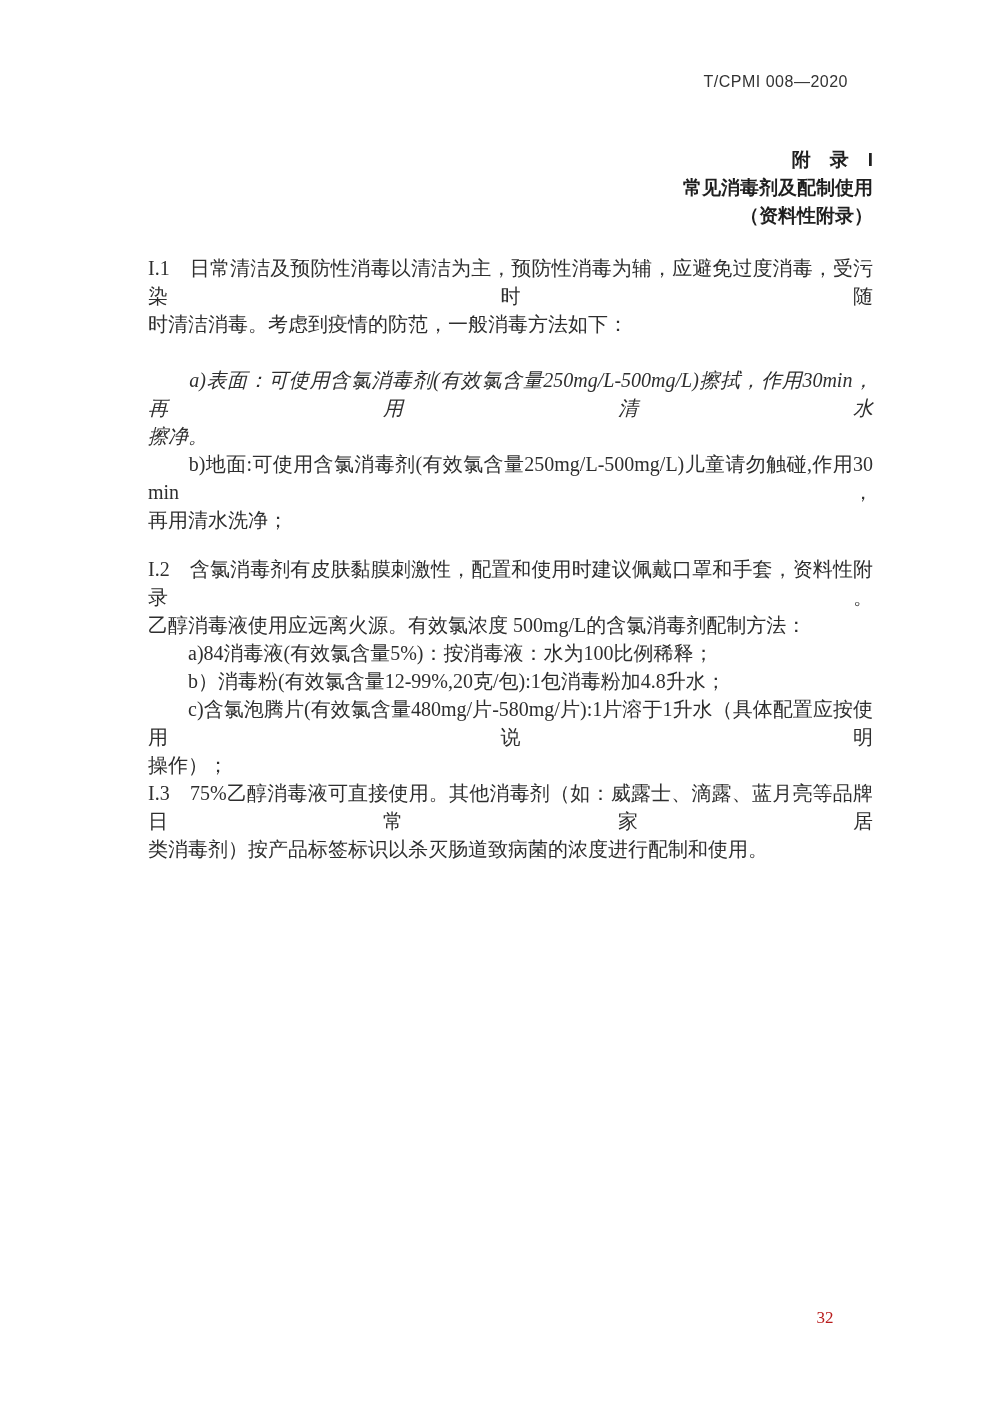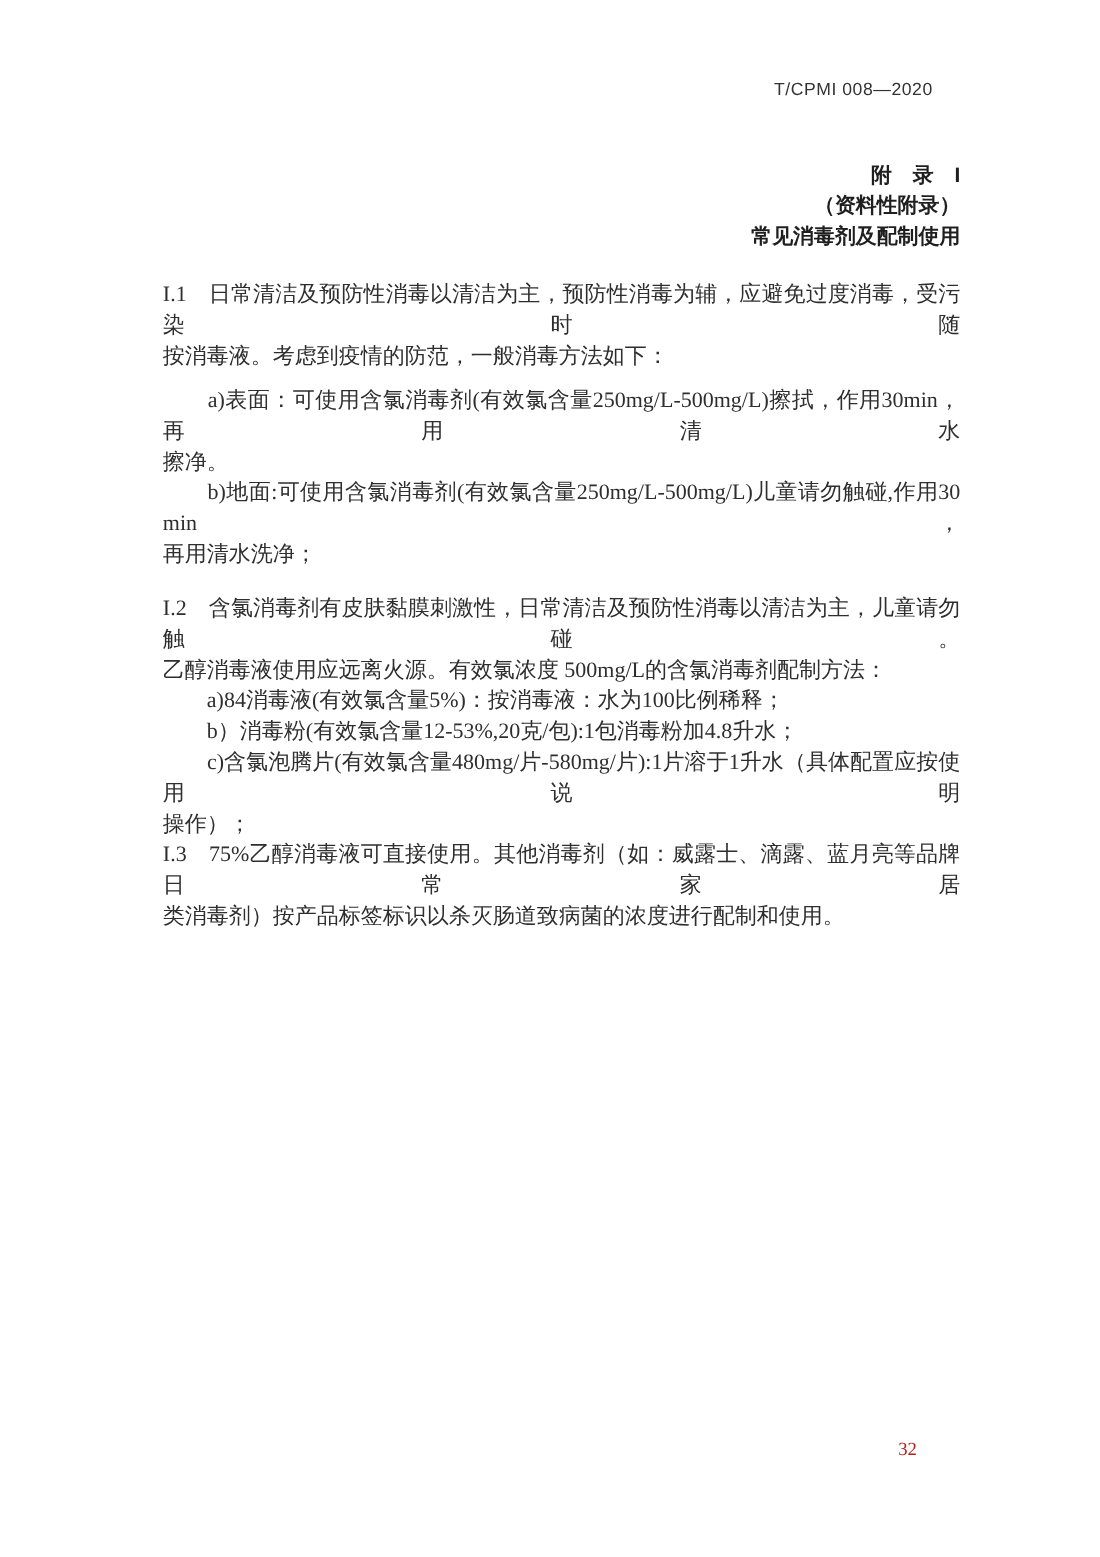--- a/index.html
+++ b/index.html
@@ -52,21 +52,21 @@
   .line {
     min-height: 28px;
     text-align: justify;
     text-align-last: justify;
     word-break: break-all;
   }
   .line:last-child {
     text-align-last: left;
   }
   
-  [data-name="item-i1-a"] { margin-top: 12px; }
+  [data-name="item-i1-a"] { margin-top: 28px; font-style: italic; }
   [data-name="para-i2"]   { margin-top: 21px; }
   [data-name="item-i2-a"] { }
   [data-name="para-i3"]   { }
   .page-number {
     position: absolute;
     top: 1308px;
     left: 808px;
     width: 34px;
     text-align: center;
     font-size: 17px;
@@ -77,46 +77,46 @@
 <body>
 
 <div class="page" data-name="document-page">
 
   <div class="header" data-name="page-header">
     <span data-name="standard-code">T/CPMI 008—2020</span>
   </div>
 
   <div class="title-block" data-name="appendix-title-block">
     <div data-name="appendix-title">附　录　I</div>
+    <div data-name="appendix-heading">常见消毒剂及配制使用</div>
     <div data-name="appendix-subtitle">（资料性附录）</div>
-    <div data-name="appendix-heading">常见消毒剂及配制使用</div>
   </div>
 
   <div class="doc-body" data-name="document-body">
       <div class="block" data-name="para-i1">
         <div class="line" data-name="text-line">I.1　日常清洁及预防性消毒以清洁为主，预防性消毒为辅，应避免过度消毒，受污染时随</div>
-        <div class="line" data-name="text-line">按消毒液。考虑到疫情的防范，一般消毒方法如下：</div>
+        <div class="line" data-name="text-line">时清洁消毒。考虑到疫情的防范，一般消毒方法如下：</div>
       </div>
       <div class="block" data-name="item-i1-a">
         <div class="line" data-name="text-line">　　a)表面：可使用含氯消毒剂(有效氯含量250mg/L-500mg/L)擦拭，作用30min，再用清水</div>
         <div class="line" data-name="text-line">擦净。</div>
       </div>
       <div class="block" data-name="item-i1-b">
         <div class="line" data-name="text-line">　　b)地面:可使用含氯消毒剂(有效氯含量250mg/L-500mg/L)儿童请勿触碰,作用30min，</div>
         <div class="line" data-name="text-line">再用清水洗净；</div>
       </div>
       <div class="block" data-name="para-i2">
-        <div class="line" data-name="text-line">I.2　含氯消毒剂有皮肤黏膜刺激性，日常清洁及预防性消毒以清洁为主，儿童请勿触碰。</div>
+        <div class="line" data-name="text-line">I.2　含氯消毒剂有皮肤黏膜刺激性，配置和使用时建议佩戴口罩和手套，资料性附录。</div>
         <div class="line" data-name="text-line">乙醇消毒液使用应远离火源。有效氯浓度 500mg/L的含氯消毒剂配制方法：</div>
       </div>
       <div class="block" data-name="item-i2-a">
         <div class="line" data-name="text-line">　　a)84消毒液(有效氯含量5%)：按消毒液：水为100比例稀释；</div>
       </div>
       <div class="block" data-name="item-i2-b">
-        <div class="line" data-name="text-line">　　b）消毒粉(有效氯含量12-53%,20克/包):1包消毒粉加4.8升水；</div>
+        <div class="line" data-name="text-line">　　b）消毒粉(有效氯含量12-99%,20克/包):1包消毒粉加4.8升水；</div>
       </div>
       <div class="block" data-name="item-i2-c">
         <div class="line" data-name="text-line">　　c)含氯泡腾片(有效氯含量480mg/片-580mg/片):1片溶于1升水（具体配置应按使用说明</div>
         <div class="line" data-name="text-line">操作）；</div>
       </div>
       <div class="block" data-name="para-i3">
         <div class="line" data-name="text-line">I.3　75%乙醇消毒液可直接使用。其他消毒剂（如：威露士、滴露、蓝月亮等品牌日常家居</div>
         <div class="line" data-name="text-line">类消毒剂）按产品标签标识以杀灭肠道致病菌的浓度进行配制和使用。</div>
       </div>
     </div>

